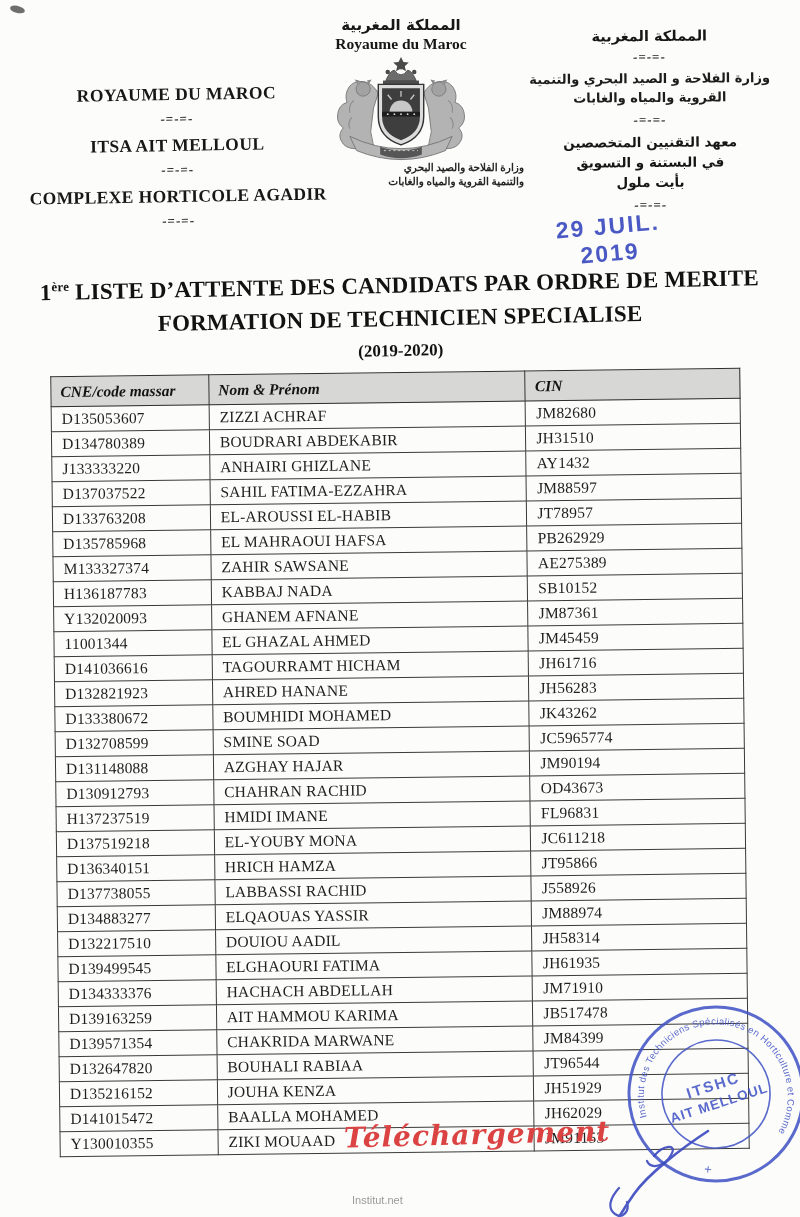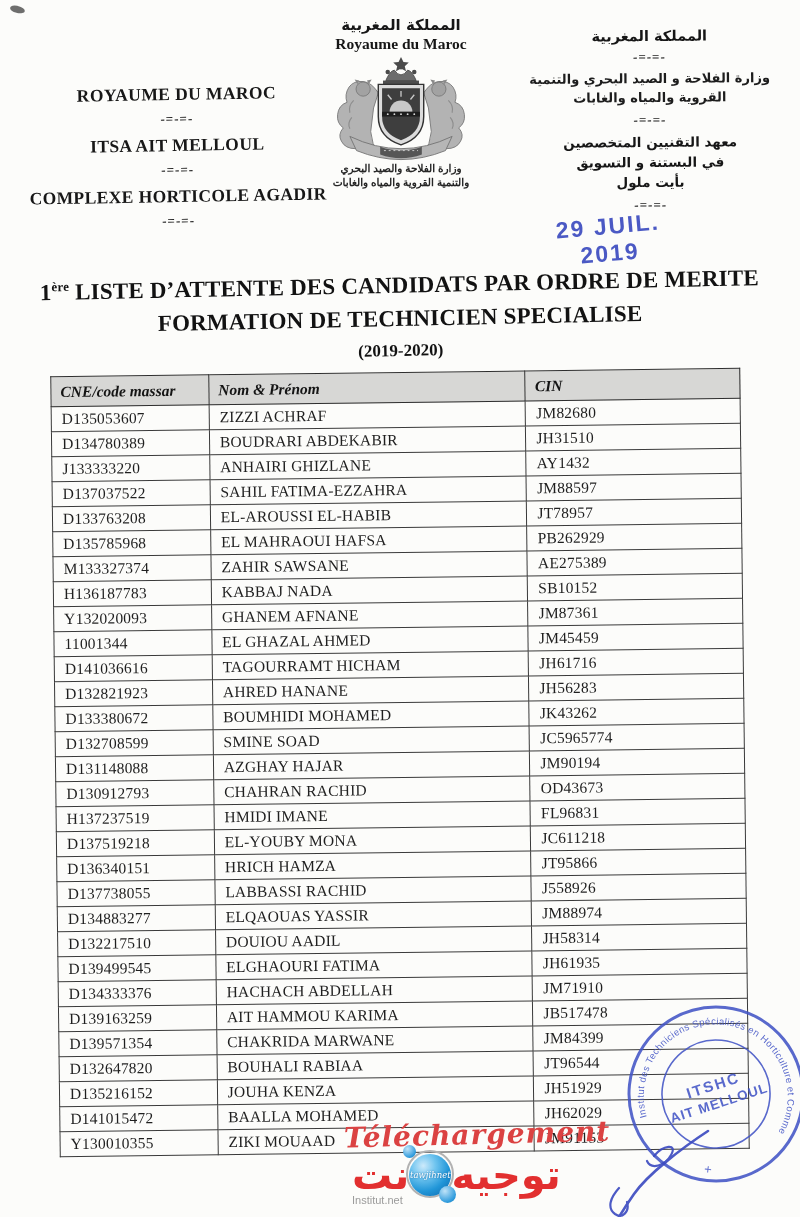--- a/index.html
+++ b/index.html
@@ -42,22 +42,22 @@
     position: absolute; left: 278px; top: 16px; width: 246px;
     text-align: center;
   }
   .hc-ar-kingdom {
     font-family: "DejaVu Sans", sans-serif; direction: rtl;
     font-weight: bold; font-size: 15px; color: #161616;
   }
   .hc-fr-kingdom { font-weight: bold; font-size: 15.5px; margin-top: 1px; color: #161616; }
   .emblem { margin: 2px auto 0 auto; display: block; }
   .hc-ar-ministry {
-    font-family: Liberation Sans, sans-serif; direction: rtl;
-    font-weight: bold; font-size: 10.5px; line-height: 14px; color: #262626;
+    font-family: Liberation Serif, serif; direction: rtl;
+    font-weight: bold; font-size: 10.5px; line-height: 14px; color: #262626; text-align: right;
   }
   .hc-fr-ministry {
     font-weight: bold; font-size: 11.5px; line-height: 14.5px; margin-top: 2px; color: #141414;
   }
 
   
   .header-right {
     position: absolute; left: 516px; top: 28px; width: 268px;
     text-align: center; transform: rotate(-.5deg);
   }
@@ -420,32 +420,20 @@
             <td>Y130010355</td>
             <td>ZIKI MOUAAD</td>
             <td>JM91153</td>
           </tr>
         </tbody>
     </table>
   </div>
 
   <div class="wm-download">Téléchargement</div>
 
-  <div class="tw-logo">
-    <span class="tw-ar">نت</span>
-    <span class="tw-ball-wrap">
-      <span class="tw-ring"></span>
-      <span class="tw-ball">
-        <span class="tw-ball-text">tawjihnet</span>
-      </span>
-      <span class="tw-ball-sm1"></span>
-      <span class="tw-ball-sm2"></span>
-    </span>
-    <span class="tw-ar">توجيه</span>
-  </div>
   <div class="tw-site">Institut.net</div>
 
   <svg class="round-stamp" width="184" height="184" viewBox="0 0 184 184" aria-hidden="true">
     <circle cx="92" cy="92" r="87" fill="none" stroke="#4355c6" stroke-width="3"></circle>
     <circle cx="92" cy="92" r="54" fill="none" stroke="#4355c6" stroke-width="1.6"></circle>
     <path id="ringPath" d="M 25.5 122 A 72 72 0 1 1 158.5 122" fill="none"></path>
     <text font-family="Liberation Sans, sans-serif" font-size="9.5" fill="#4355c6" letter-spacing=".4">
       <textPath href="#ringPath" startOffset="0">Institut des Techniciens Spécialisés en Horticulture et Commercialisation d’Ait Melloul</textPath>
     </text>
     <text x="92" y="172" text-anchor="middle" font-family="Liberation Sans, sans-serif" font-size="13" fill="#4355c6">+</text>

